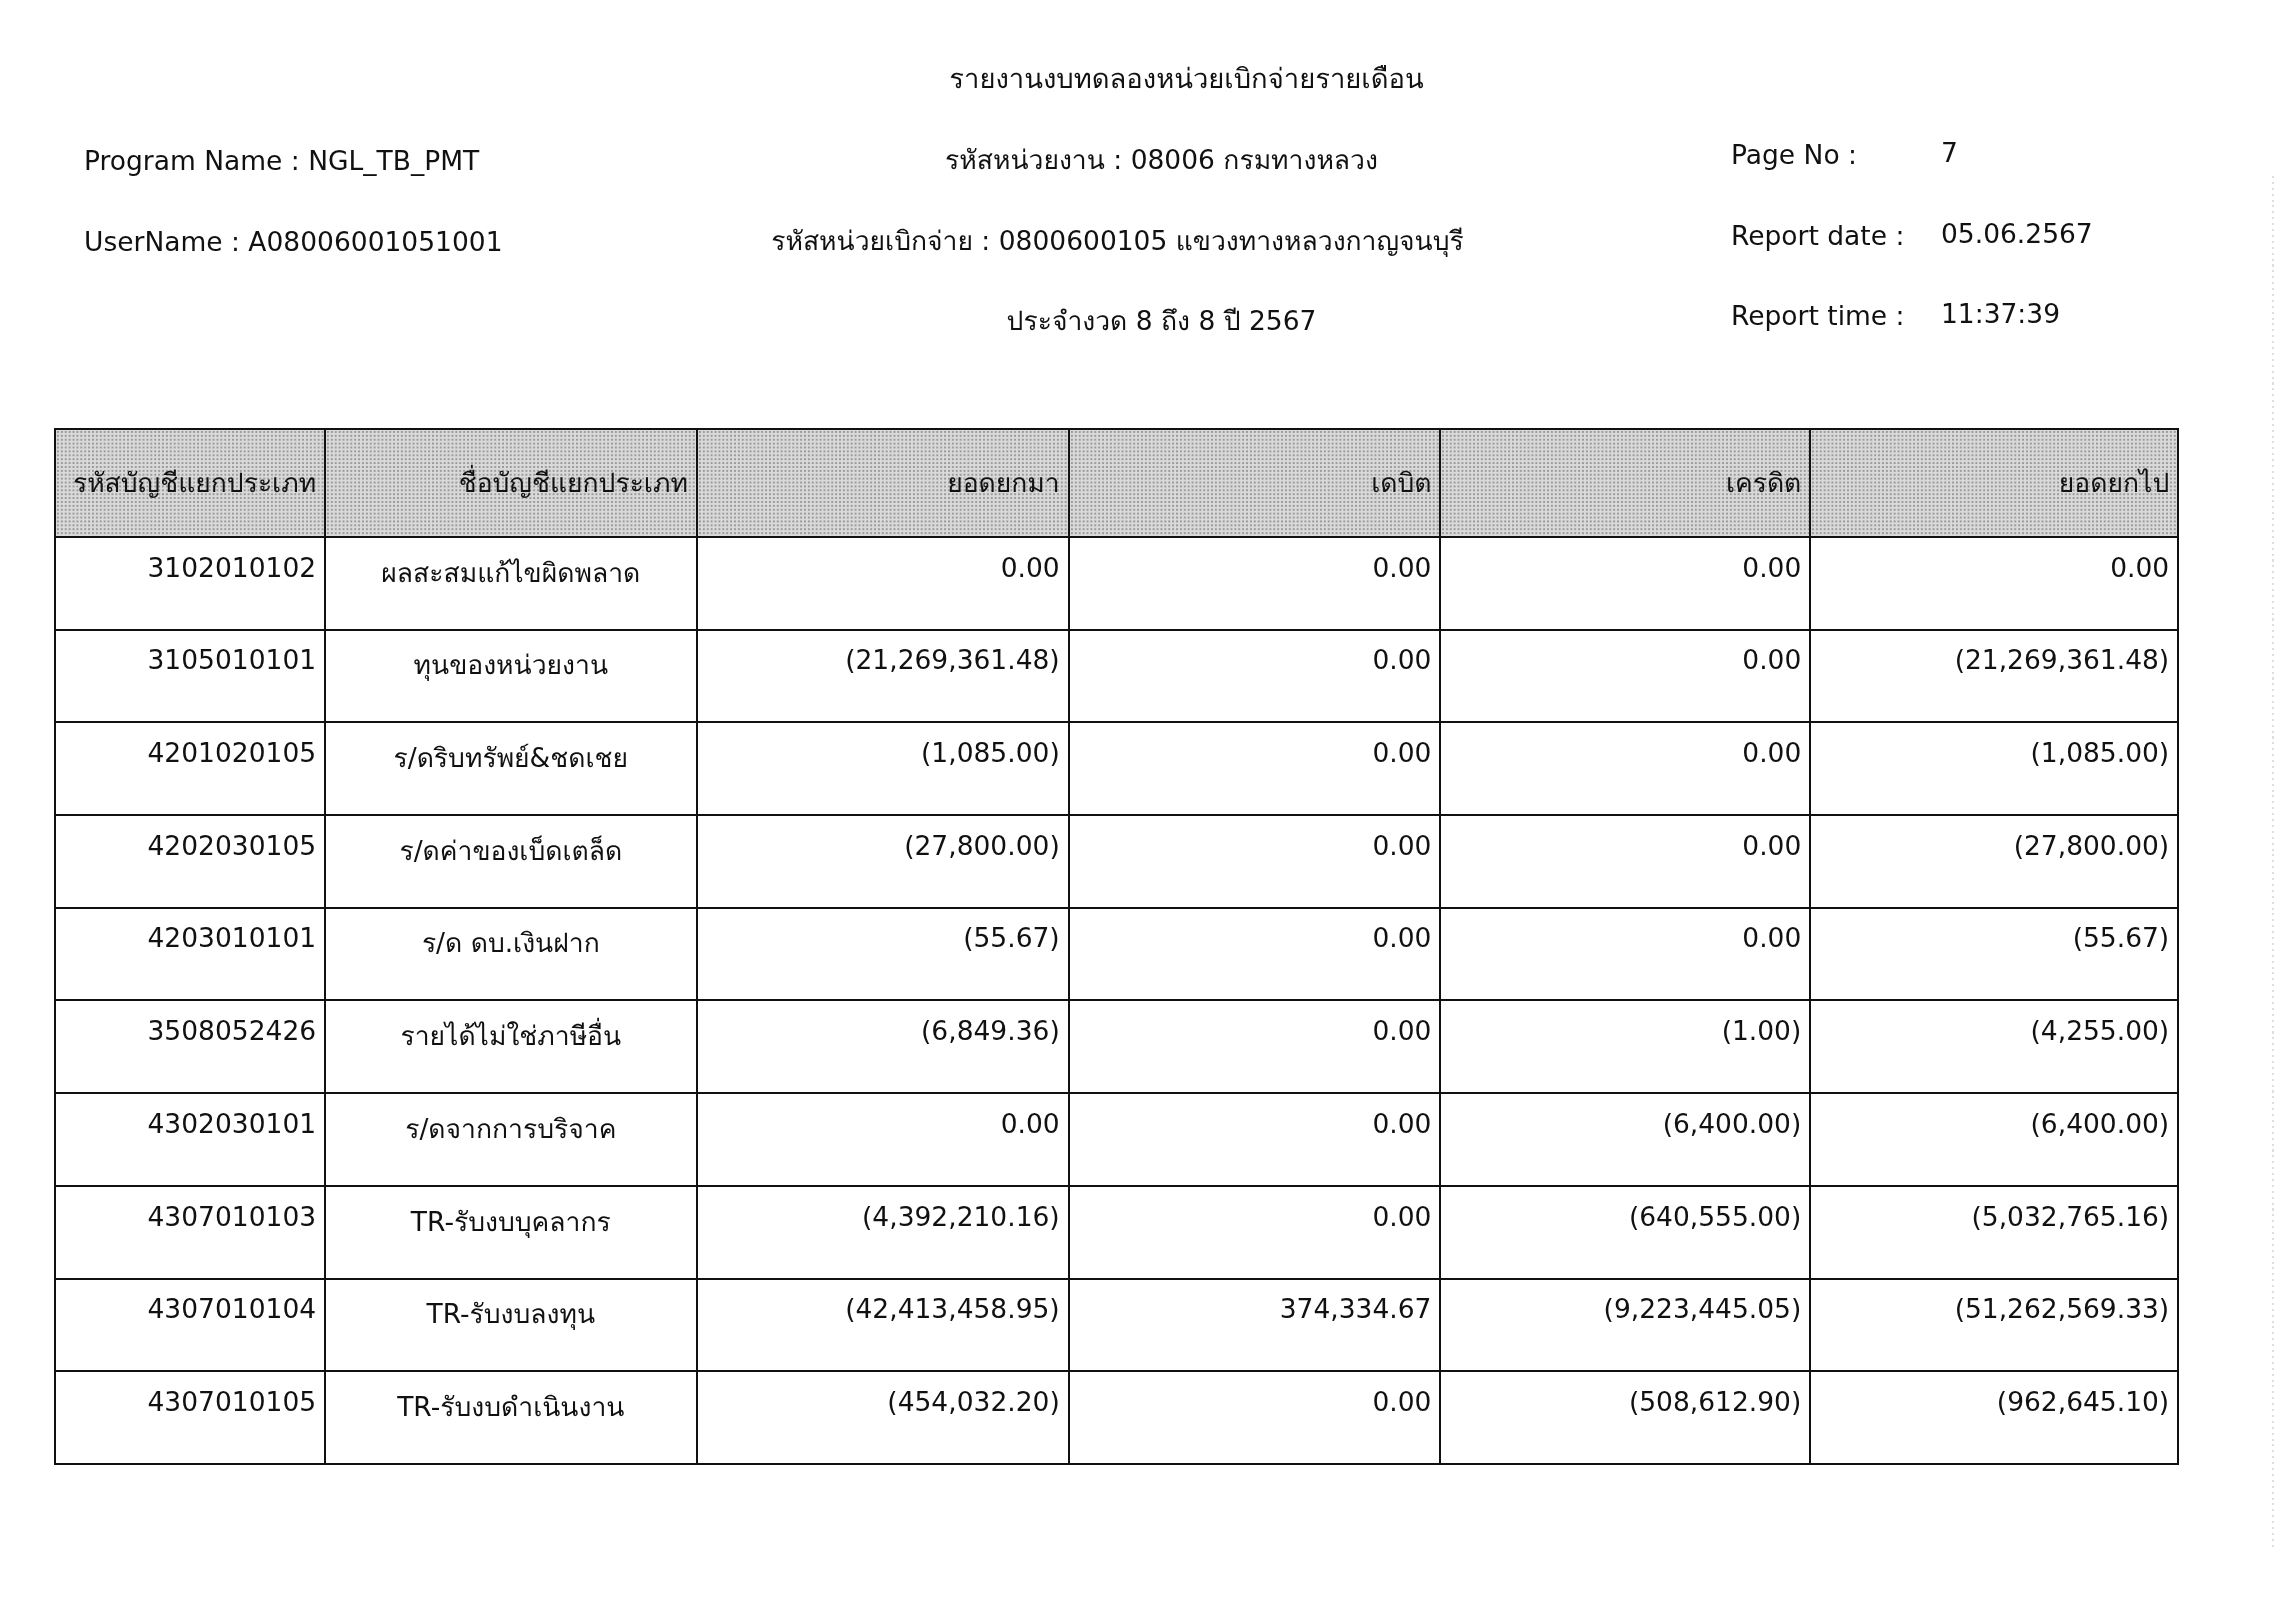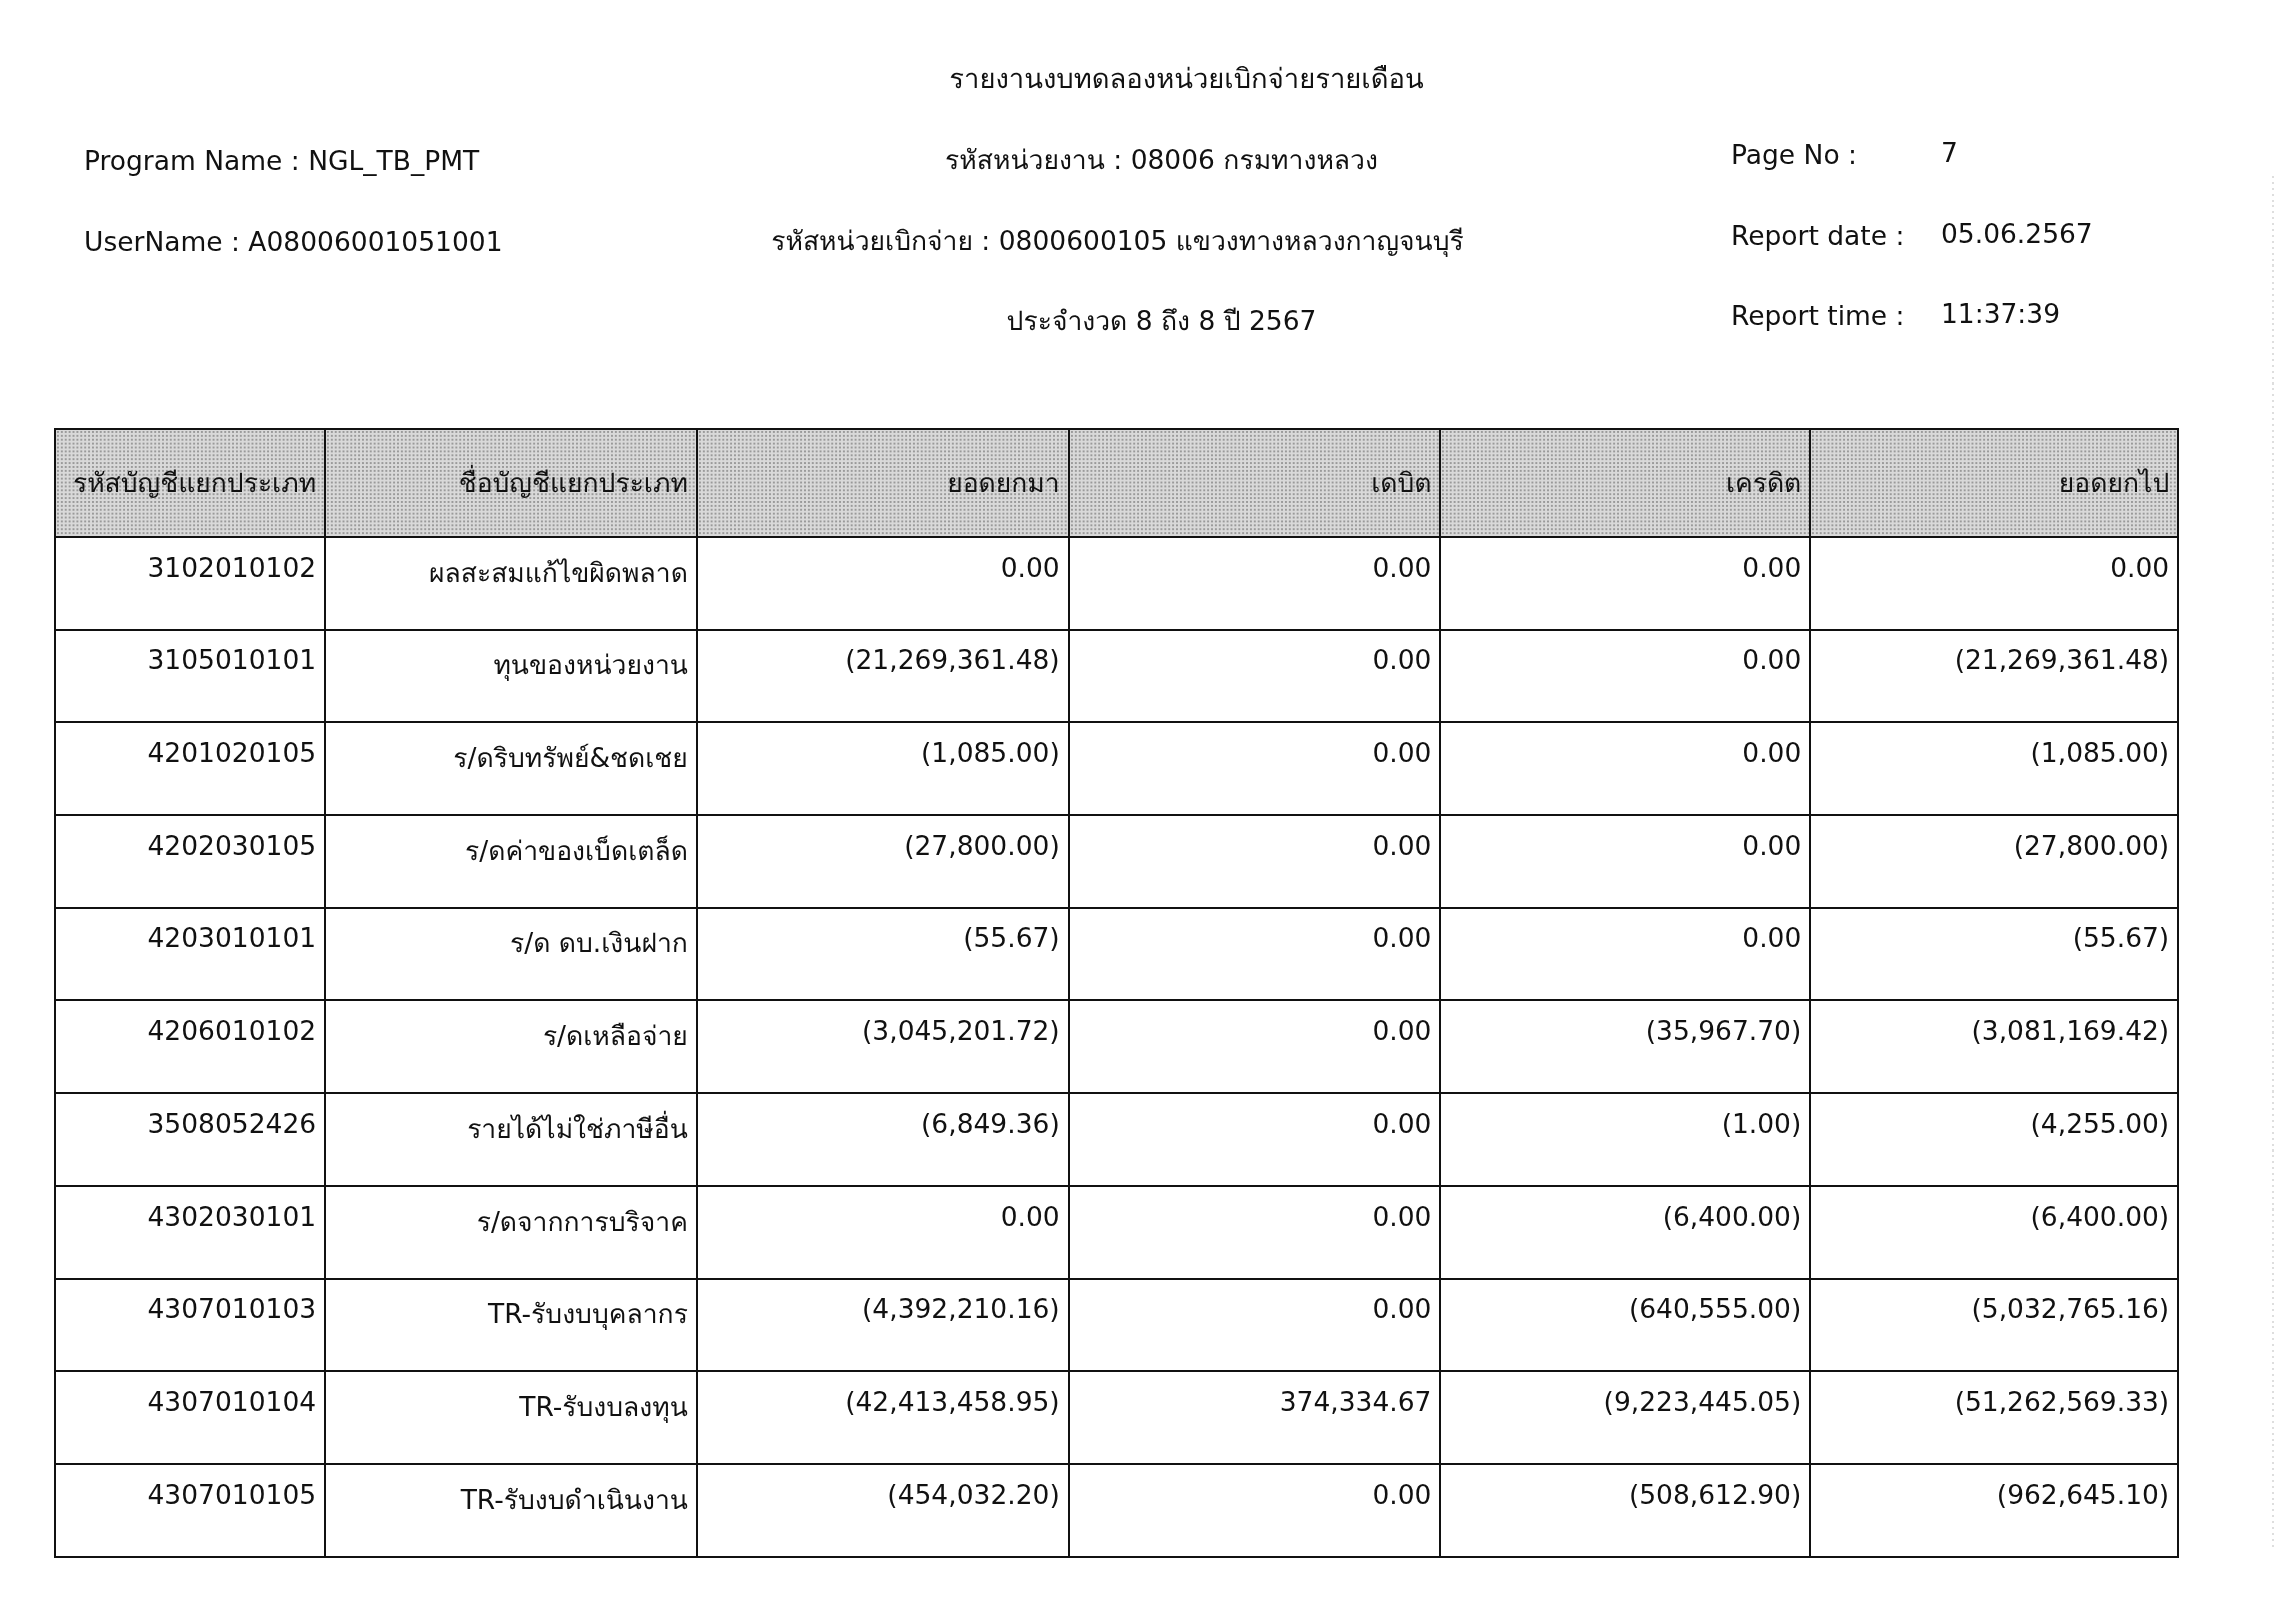--- a/index.html
+++ b/index.html
@@ -28,21 +28,21 @@
   }
   table.tb th {
     height: 106px; font-weight: normal;
     background-color: #d9d9d9;
     background-image: radial-gradient(#9a9a9a 0.8px, transparent 1px);
     background-size: 3.9px 3.9px;
     text-align: right; vertical-align: middle;
   }
   table.tb td { height: 77px; vertical-align: top; padding-top: 13.7px; }
   td.code { text-align: right; margin-top: 26px; }
-  td.name { text-align: right; }
+  td.name { text-align: center; }
   td.num { text-align: right; }
   col.c1 { width: 270px; }
   col.c2 { width: 372px; }
   col.c3 { width: 372px; }
   col.c4 { width: 372px; }
   col.c5 { width: 370px; }
   col.c6 { width: 368px; }
 </style>
 </head>
 <body>
@@ -121,28 +121,20 @@
       </tr>
       <tr>
         <td class="code">4203010101</td>
         <td class="name">ร/ด ดบ.เงินฝาก</td>
         <td class="num">(55.67)</td>
         <td class="num">0.00</td>
         <td class="num">0.00</td>
         <td class="num">(55.67)</td>
       </tr>
       <tr>
-        <td class="code">4206010102</td>
-        <td class="name">ร/ดเหลือจ่าย</td>
-        <td class="num">(3,045,201.72)</td>
-        <td class="num">0.00</td>
-        <td class="num">(35,967.70)</td>
-        <td class="num">(3,081,169.42)</td>
-      </tr>
-      <tr>
         <td class="code">3508052426</td>
         <td class="name">รายได้ไม่ใช่ภาษีอื่น</td>
         <td class="num">(6,849.36)</td>
         <td class="num">0.00</td>
         <td class="num">(1.00)</td>
         <td class="num">(4,255.00)</td>
       </tr>
       <tr>
         <td class="code">4302030101</td>
         <td class="name">ร/ดจากการบริจาค</td>

